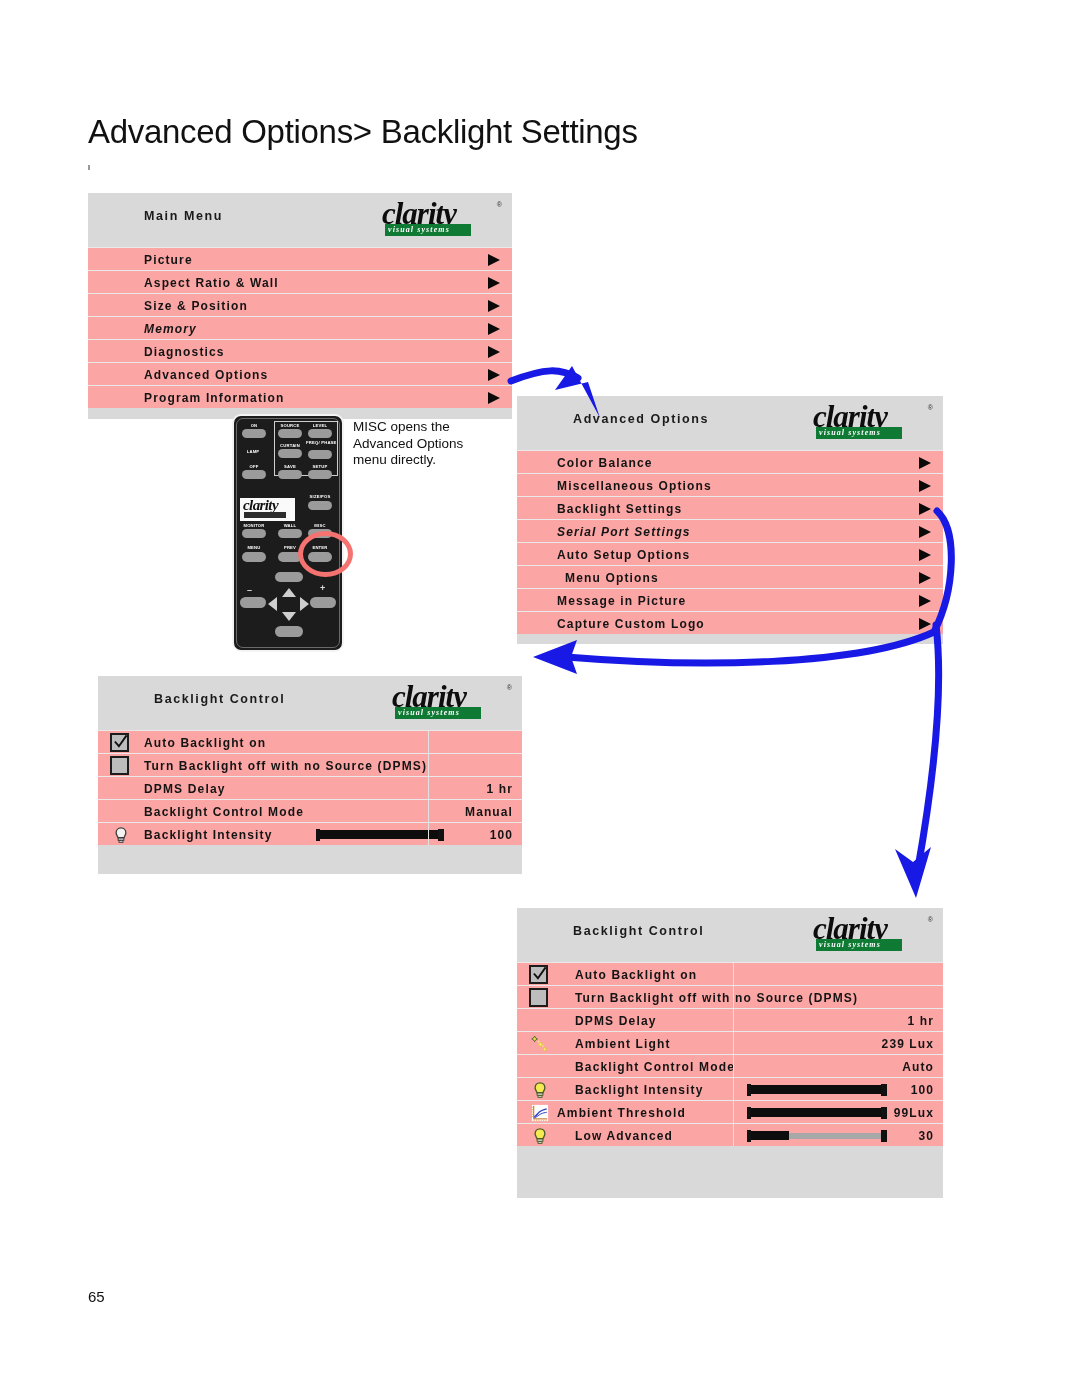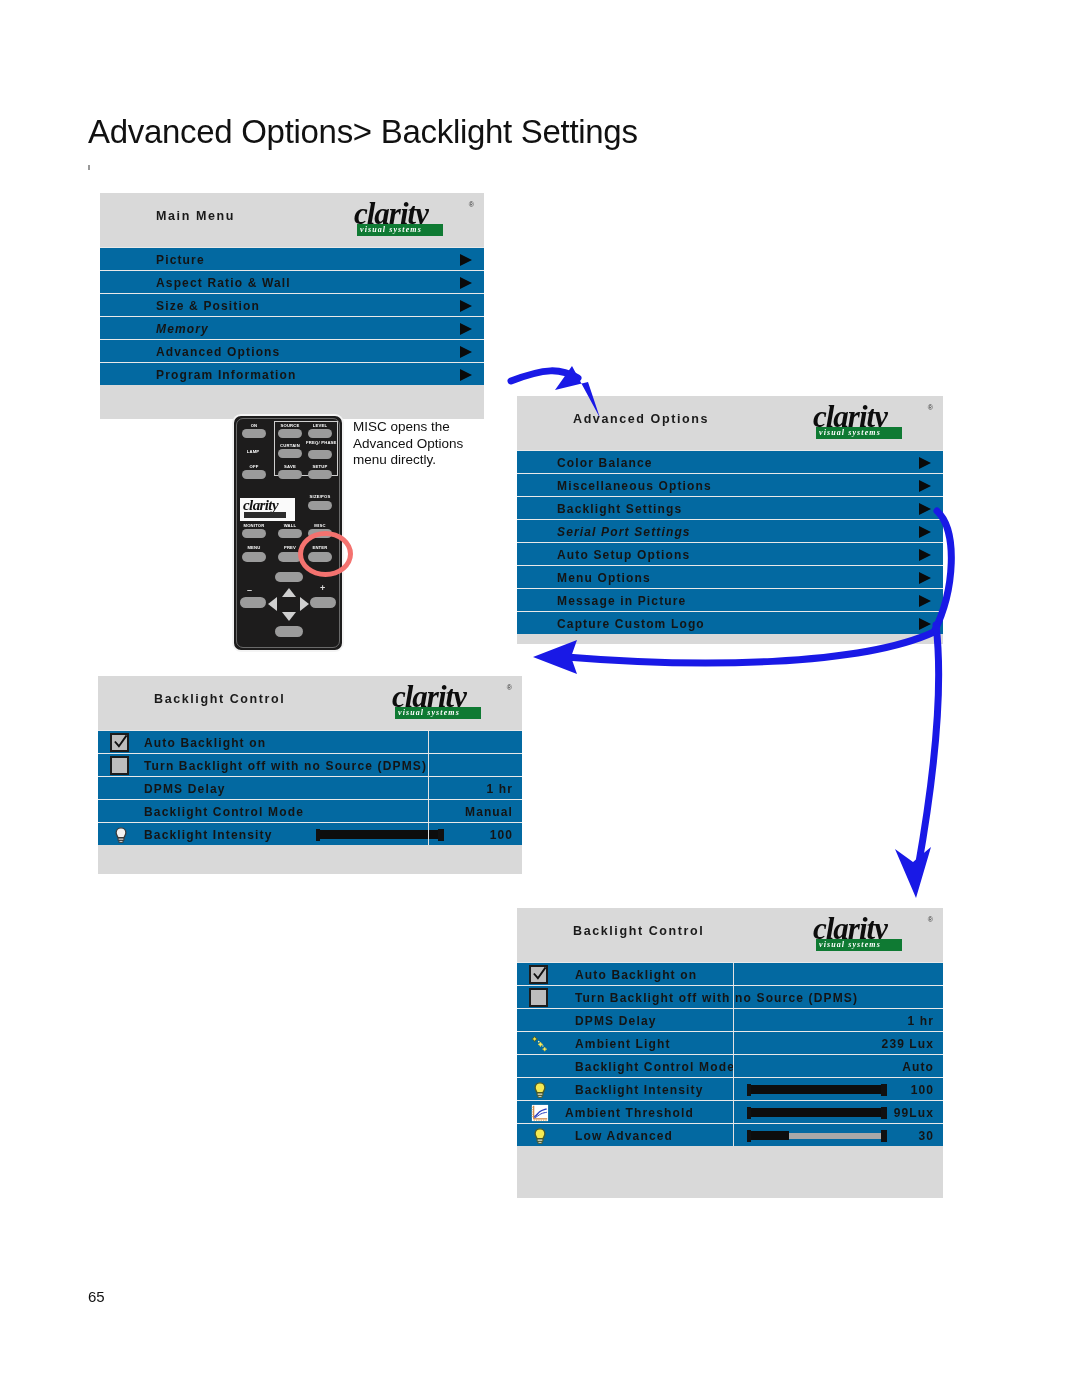--- a/index.html
+++ b/index.html
@@ -62,21 +62,21 @@
   }
   .logo .tm{
     position:absolute; right:2px; top:2px;
     font-size:7px; color:#333;
   }
 
   
   .row{
     position:relative;
     height:23px;
-    background:#0369a1;
+    background:#fca5a5;
     border-top:1px solid #e9e9e9;
     box-sizing:border-box;
   }
   .row .lbl{
     position:absolute; top:5px;
     font-size:12px; font-weight:bold; color:#141414;
     letter-spacing:1.15px; white-space:nowrap;
   }
   .row .val{
     position:absolute; top:5px; right:9px;
@@ -192,21 +192,21 @@
     position:absolute;left:88px;top:1288px;
     font-size:15px;color:#111;
   }
 </style>
 </head>
 <body>
 
 <div id="page-title">Advanced Options&gt; Backlight Settings</div>
 <div id="title-tick"></div>
 
-<div class="osd" id="panel-main" style="left:88px;top:193px;width:384px;height:226px;margin-left:12px;">
+<div class="osd" id="panel-main" style="left:88px;top:193px;width:424px;height:226px;">
   <div class="osd-head">
     <div class="ht">Main Menu</div>
     <div class="logo">
       <div class="word">clarity</div>
       <div class="greenbar"></div>
       <div class="sub">visual systems</div>
       <div class="tm">®</div>
     </div>
   </div>
   <div id="main-rows">
@@ -217,20 +217,24 @@
       <div class="row">
         <span class="lbl" style="left:56px;">Aspect Ratio &amp; Wall</span>
         <span class="arrow"></span>
       </div>
       <div class="row">
         <span class="lbl" style="left:56px;">Size &amp; Position</span>
         <span class="arrow"></span>
       </div>
       <div class="row">
         <span class="lbl" style="left:56px;font-style:italic;">Memory</span>
+        <span class="arrow"></span>
+      </div>
+      <div class="row">
+        <span class="lbl" style="left:56px;">Diagnostics</span>
         <span class="arrow"></span>
       </div>
       <div class="row">
         <span class="lbl" style="left:56px;">Advanced Options</span>
         <span class="arrow"></span>
       </div>
       <div class="row">
         <span class="lbl" style="left:56px;">Program Information</span>
         <span class="arrow"></span>
       </div>
@@ -335,21 +339,21 @@
       </div>
       <div class="row">
         <span class="lbl" style="left:40px;font-style:italic;">Serial Port Settings</span>
         <span class="arrow"></span>
       </div>
       <div class="row">
         <span class="lbl" style="left:40px;">Auto Setup Options</span>
         <span class="arrow"></span>
       </div>
       <div class="row">
-        <span class="lbl" style="left:40px;">Menu Options</span>
+        <span class="lbl" style="left:48px;">Menu Options</span>
         <span class="arrow"></span>
       </div>
       <div class="row">
         <span class="lbl" style="left:40px;">Message in Picture</span>
         <span class="arrow"></span>
       </div>
       <div class="row">
         <span class="lbl" style="left:40px;">Capture Custom Logo</span>
         <span class="arrow"></span>
       </div>
@@ -490,21 +494,21 @@
           <rect x="1" y="1" width="18" height="18" fill="#ffffff" stroke="none"></rect>
           <line x1="3" y1="2" x2="3" y2="16.5" stroke="#c8762a" stroke-width="1.2"></line>
           <line x1="2.5" y1="16.5" x2="18" y2="16.5" stroke="#c8762a" stroke-width="1.2"></line>
           <g stroke="#e09a3e" stroke-width="1.1" stroke-dasharray="1.3 1.3">
             <line x1="3" y1="18" x2="18" y2="18"></line>
             <line x1="1.3" y1="3" x2="1.3" y2="16"></line>
           </g>
           <path d="M3.6 14 C6 13.3 7.4 10.2 9.6 8.6 C12 6.8 14.8 6.3 17.4 5.4" fill="none" stroke="#2a3fc0" stroke-width="1.6"></path>
           <path d="M3.6 15.4 C6.4 14.6 8.6 12.2 11 11 C13.4 9.8 15.6 9.6 17.6 9.2" fill="none" stroke="#2a3fc0" stroke-width="1.1"></path>
         </svg>
-        <span class="lbl" style="left:48px;">Ambient Threshold</span>
+        <span class="lbl" style="left:40px;">Ambient Threshold</span>
         <div class="slider" style="left:230px;width:140px;">
           <div class="track"></div>
           <div class="fill" style="width:139px;"></div>
           <div class="cap-l"></div>
           <div class="cap-r"></div>
         </div>
         <span class="val">99Lux</span>
         <span class="vdiv" style="left:216px;"></span>
       </div>
       <div class="row" style="height: 23px;">

